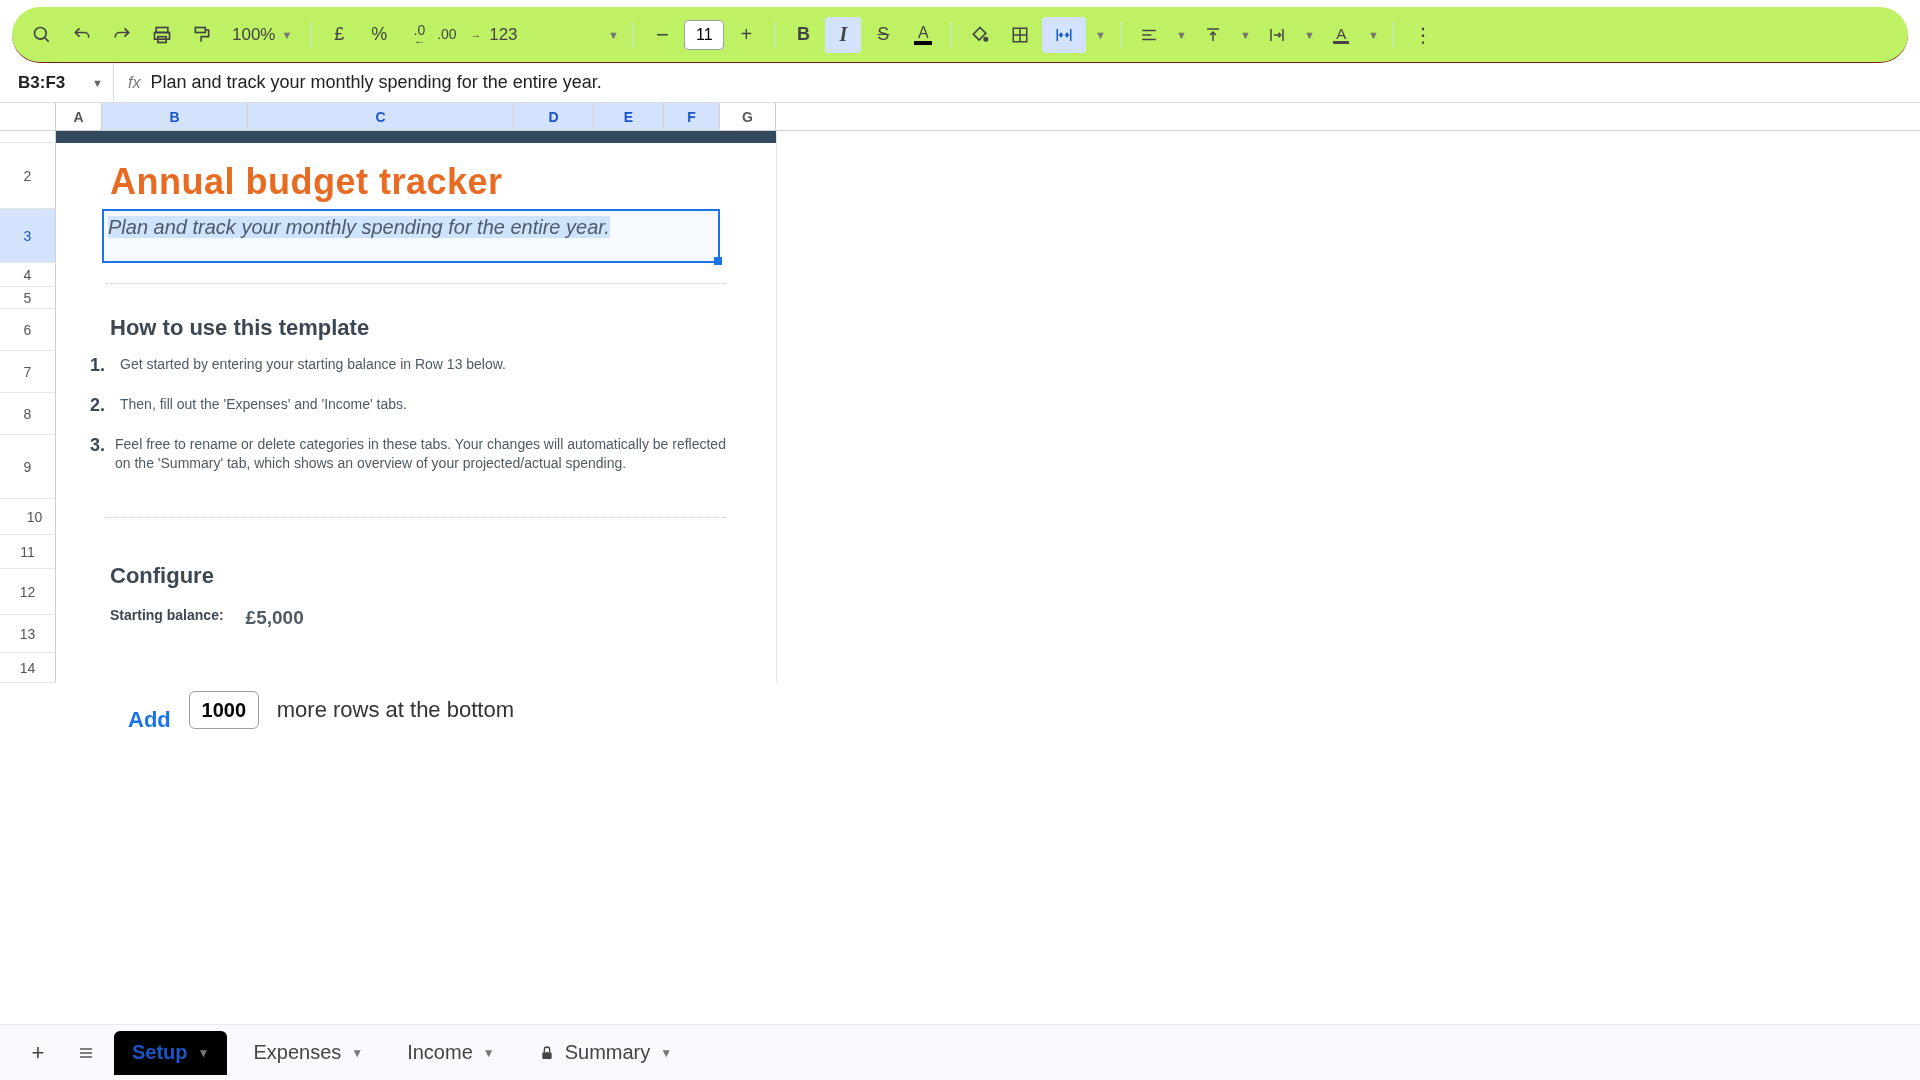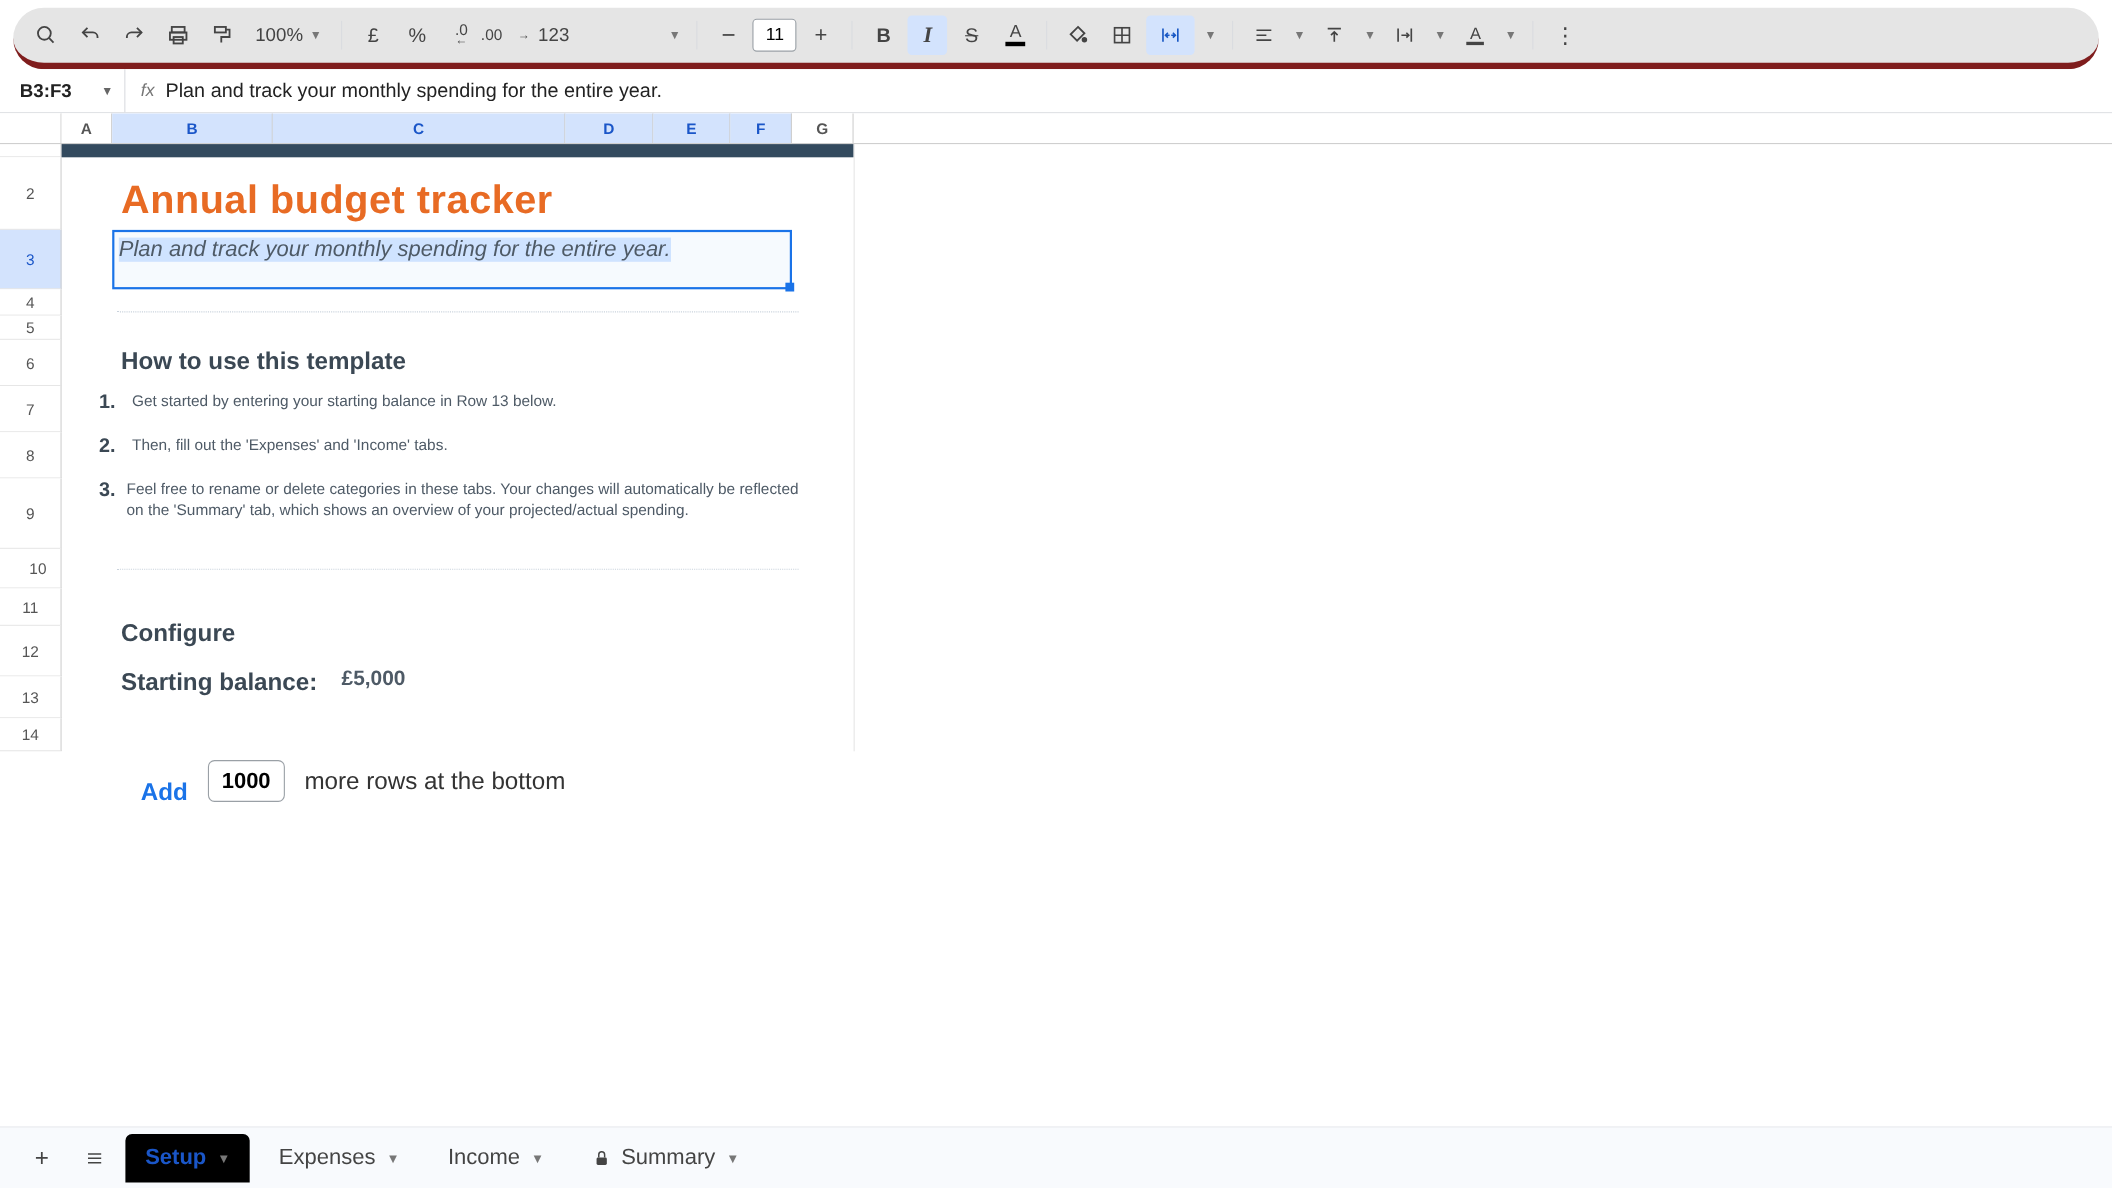--- a/index.html
+++ b/index.html
@@ -1,19 +1,19 @@
 <!DOCTYPE html>
 <html><head>
 <meta charset="utf-8">
 <style>
 * { box-sizing: border-box; margin: 0; padding: 0; }
 body { font-family: Arial, sans-serif; background: #fff; width: 1920px; height: 1080px; overflow: hidden; position: relative; }
 
 
-.toolbar { display: flex; align-items: center; height: 56px; padding: 0 12px; background: #e5e5e5; border-bottom: 6px solid #7f1d1d; gap: 4px; border-radius: 28px; margin: 6px 12px 0 12px; }
+.toolbar { display: flex; align-items: center; height: 56px; padding: 0 12px; background: #bef264; border-bottom: 1px solid #7f1d1d; gap: 4px; border-radius: 28px; margin: 6px 12px 0 12px; }
 .toolbar-wrap { background: #fff; padding-top: 1px; }
 .tb-btn { width: 36px; height: 36px; display: flex; align-items: center; justify-content: center; border-radius: 4px; cursor: pointer; color: #444; }
 .tb-btn.active { background: #d3e3fd; }
 .tb-sep { width: 1px; height: 26px; background: #dadce0; margin: 0 6px; }
 .zoom { font-size: 17px; color: #444; padding: 0 8px; display: flex; align-items: center; gap: 6px;}
 .currency-sym { font-size: 18px; color: #444; padding: 0 8px; }
 .fs-input { width: 40px; height: 30px; border: 1px solid #9aa0a6; border-radius: 4px; text-align: center; font-size: 16px; font-weight: 500; }
 .more-formats { width: 20px; display:flex; align-items:center; justify-content:center; }
 
 
@@ -51,21 +51,21 @@
 .selection-box { position:absolute; border:2px solid #1a73e8; background: rgba(26,115,232,0.04); }
 .selection-handle { position:absolute; width:8px; height:8px; background:#1a73e8; right:-4px; bottom:-4px; }
 .highlight-span { background:#cfe3ff; }
 
 .dotted { border-top: 1.5px dotted #c9d2dc; }
 
 .section-h { color:#3b4854; font-weight:800; font-size:22px; }
 .body-text { color:#4e5a66; font-size:14px; line-height:1.35; }
 .num { color:#3b4854; font-weight:700; font-size:18px; width:20px; }
 
-.config-label { color:#3b4854; font-weight:800; font-size:22px; }
+.config-label { color:#3b4854; font-weight:800; font-size:14px; }
 .config-val { color:#4e5a66; font-weight:700; font-size:19px; }
 
 
 .add-rows { position:absolute; left:72px; display:flex; align-items:center; gap:18px; }
 .add-link { color:#1a73e8; font-size:22px; font-weight:600; cursor:pointer;margin-top:20px; }
 .rows-input { width:70px; height:38px; border:1px solid #9aa0a6; border-radius:6px; text-align:center; font-size:20px; font-weight:600; }
 .rows-text { font-size:22px; color:#333; }
 
 
 .sheet-bar { position: absolute; bottom: 0; left: 0; right: 0; height: 56px; display:flex; align-items:center; padding: 0 18px; gap: 8px; border-top: 1px solid #e8eaed; background:#f8fafd; }

